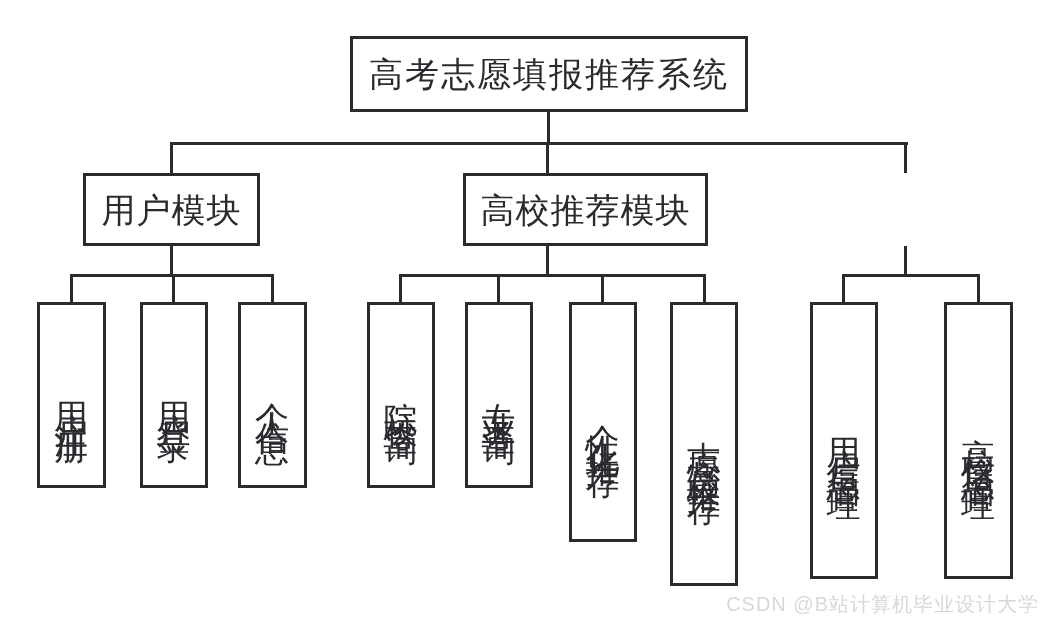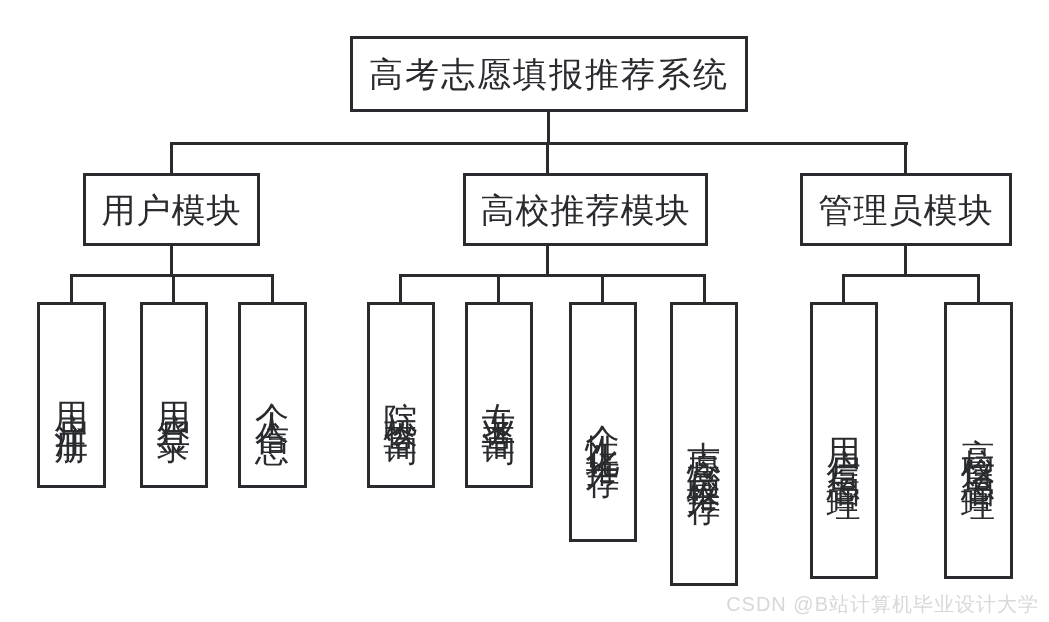--- a/index.html
+++ b/index.html
@@ -138,21 +138,20 @@
 
   <div class="line stem-m3"></div>
   <div class="line hline-g3"></div>
   <div class="line stub-l31"></div>
   <div class="line stub-l32"></div>
 
   <div class="node root-node">高考志愿填报推荐系统</div>
 
   <div class="node module-1">用户模块</div>
   <div class="node module-2">高校推荐模块</div>
-  <div class="node module-3">管理员模块</div>
 
   <div class="leaf leaf-1-1">用户注册</div>
   <div class="leaf leaf-1-2">用户登录</div>
   <div class="leaf leaf-1-3">个人信息</div>
 
   <div class="leaf leaf-2-1">院校查询</div>
   <div class="leaf leaf-2-2">专业查询</div>
   <div class="leaf leaf-2-3">个性化推荐</div>
   <div class="leaf leaf-2-4">志愿高校推荐</div>
 

